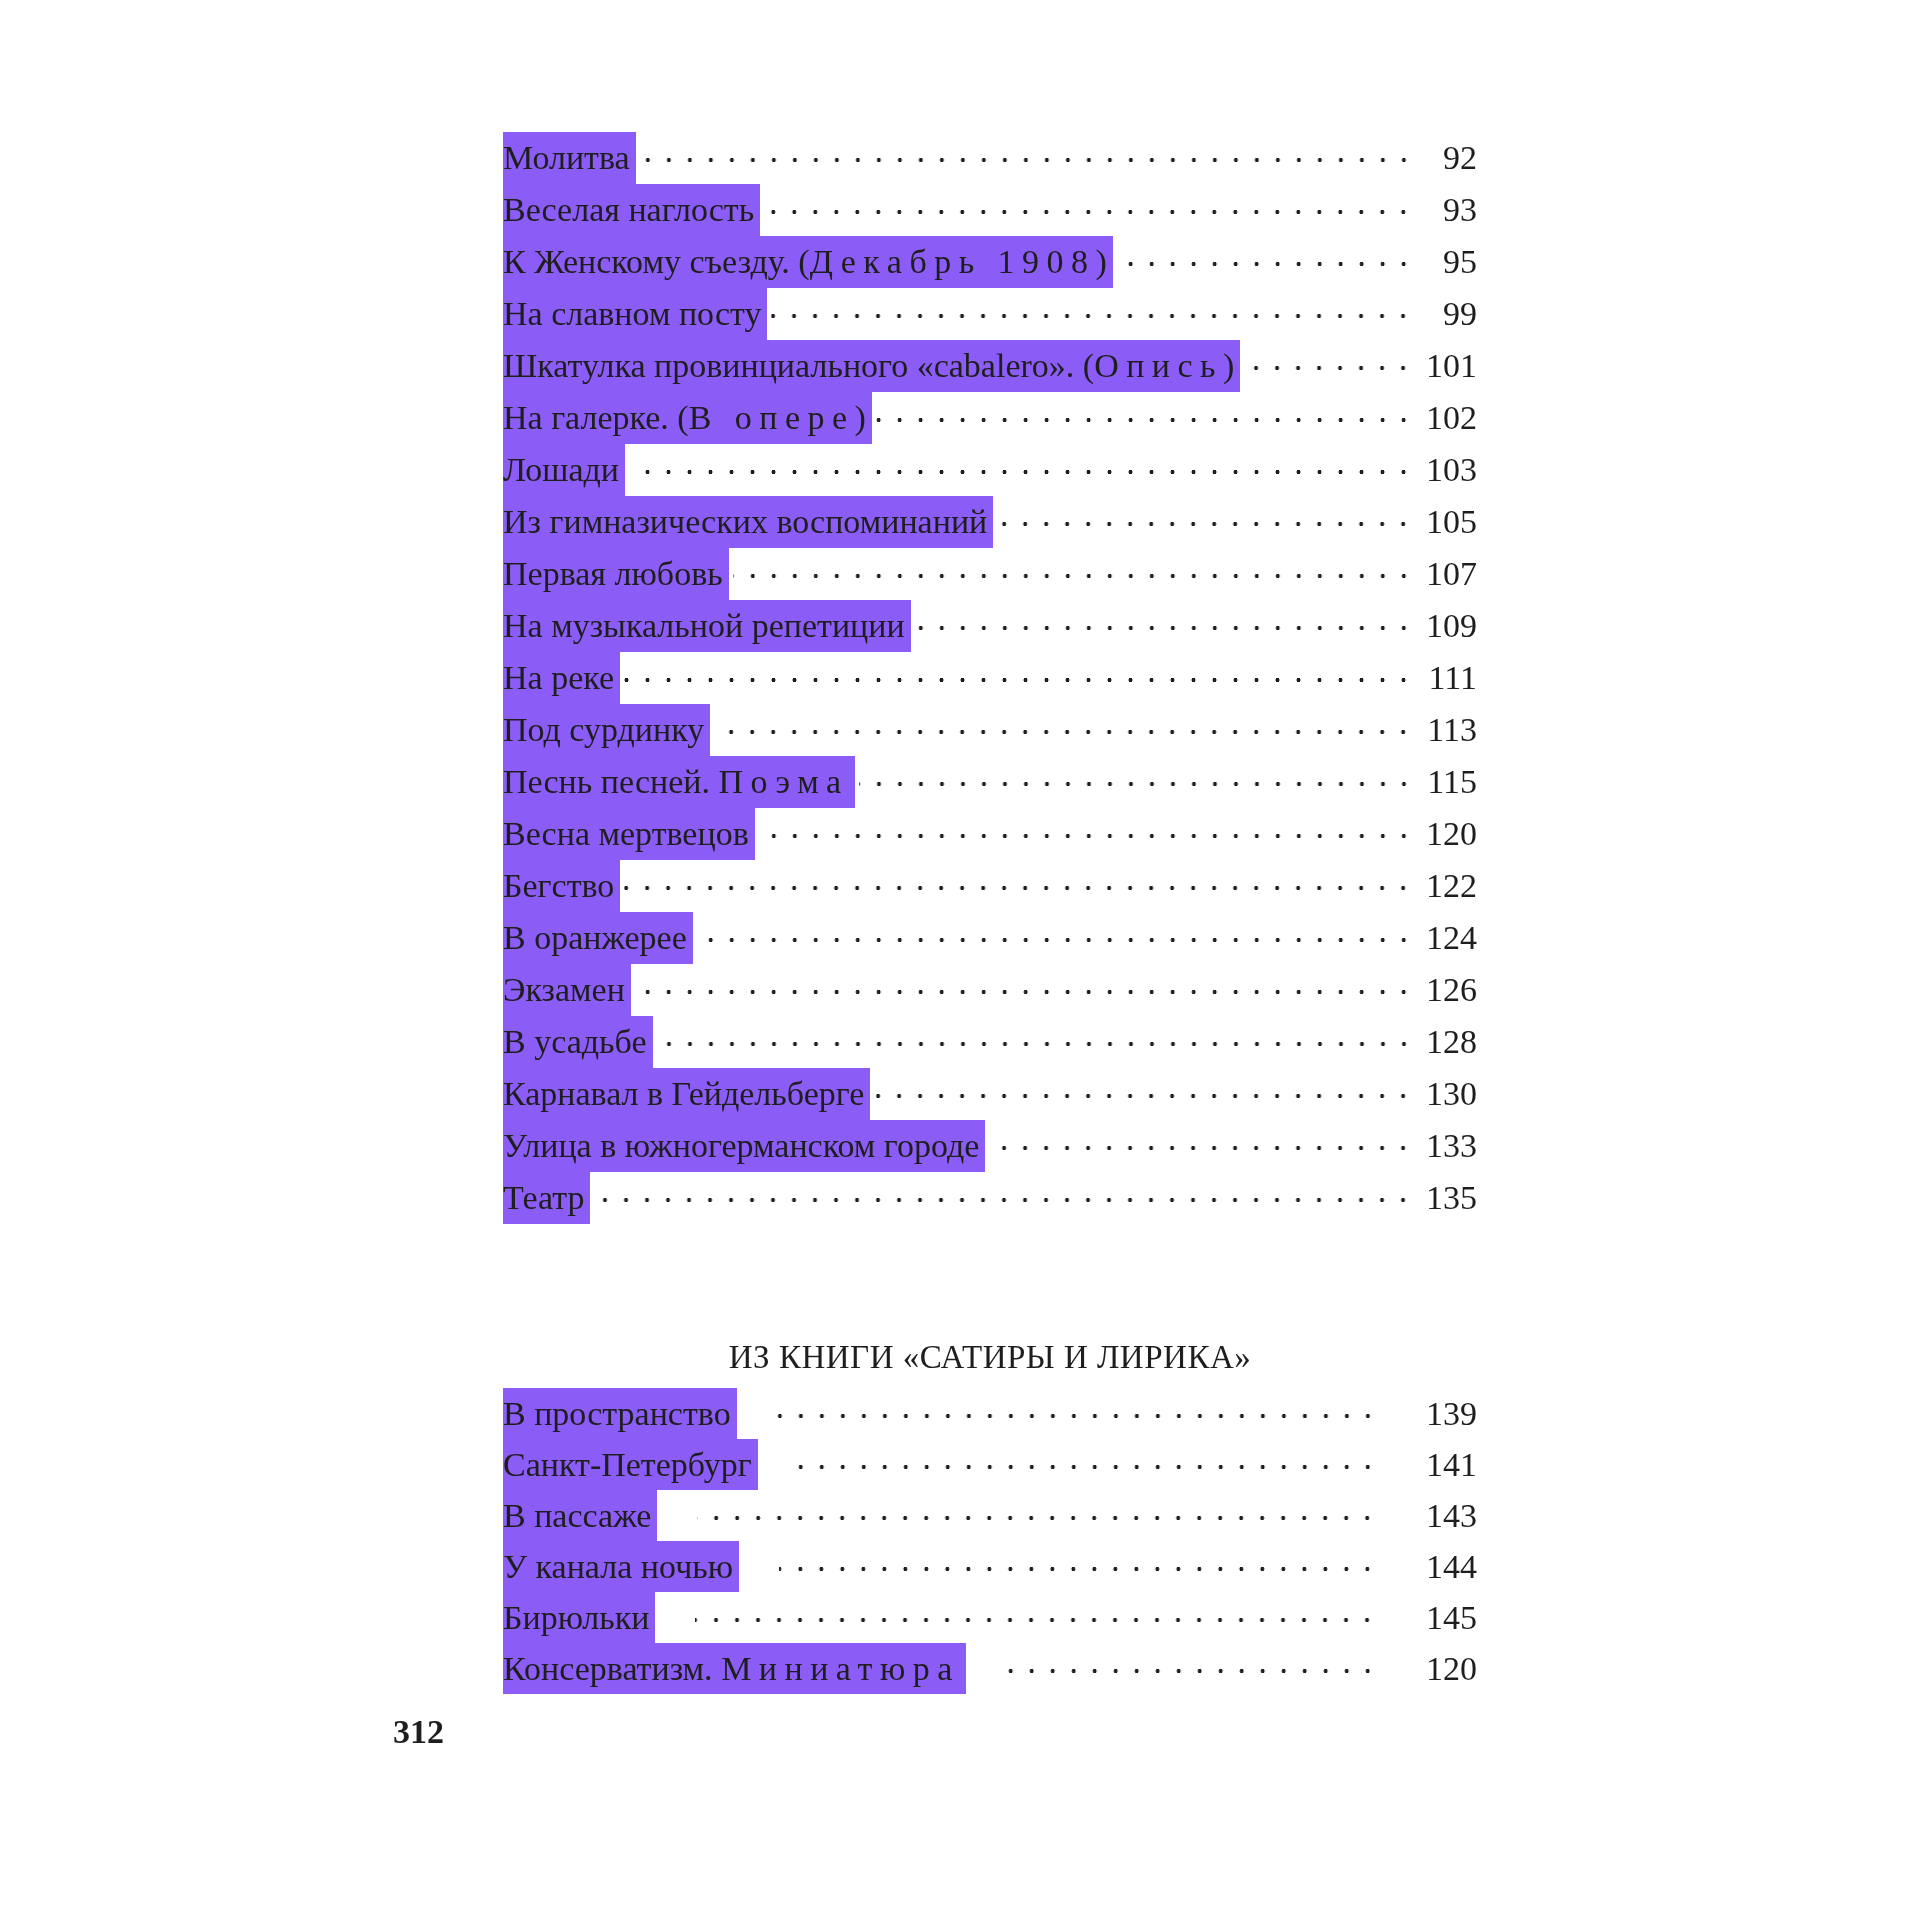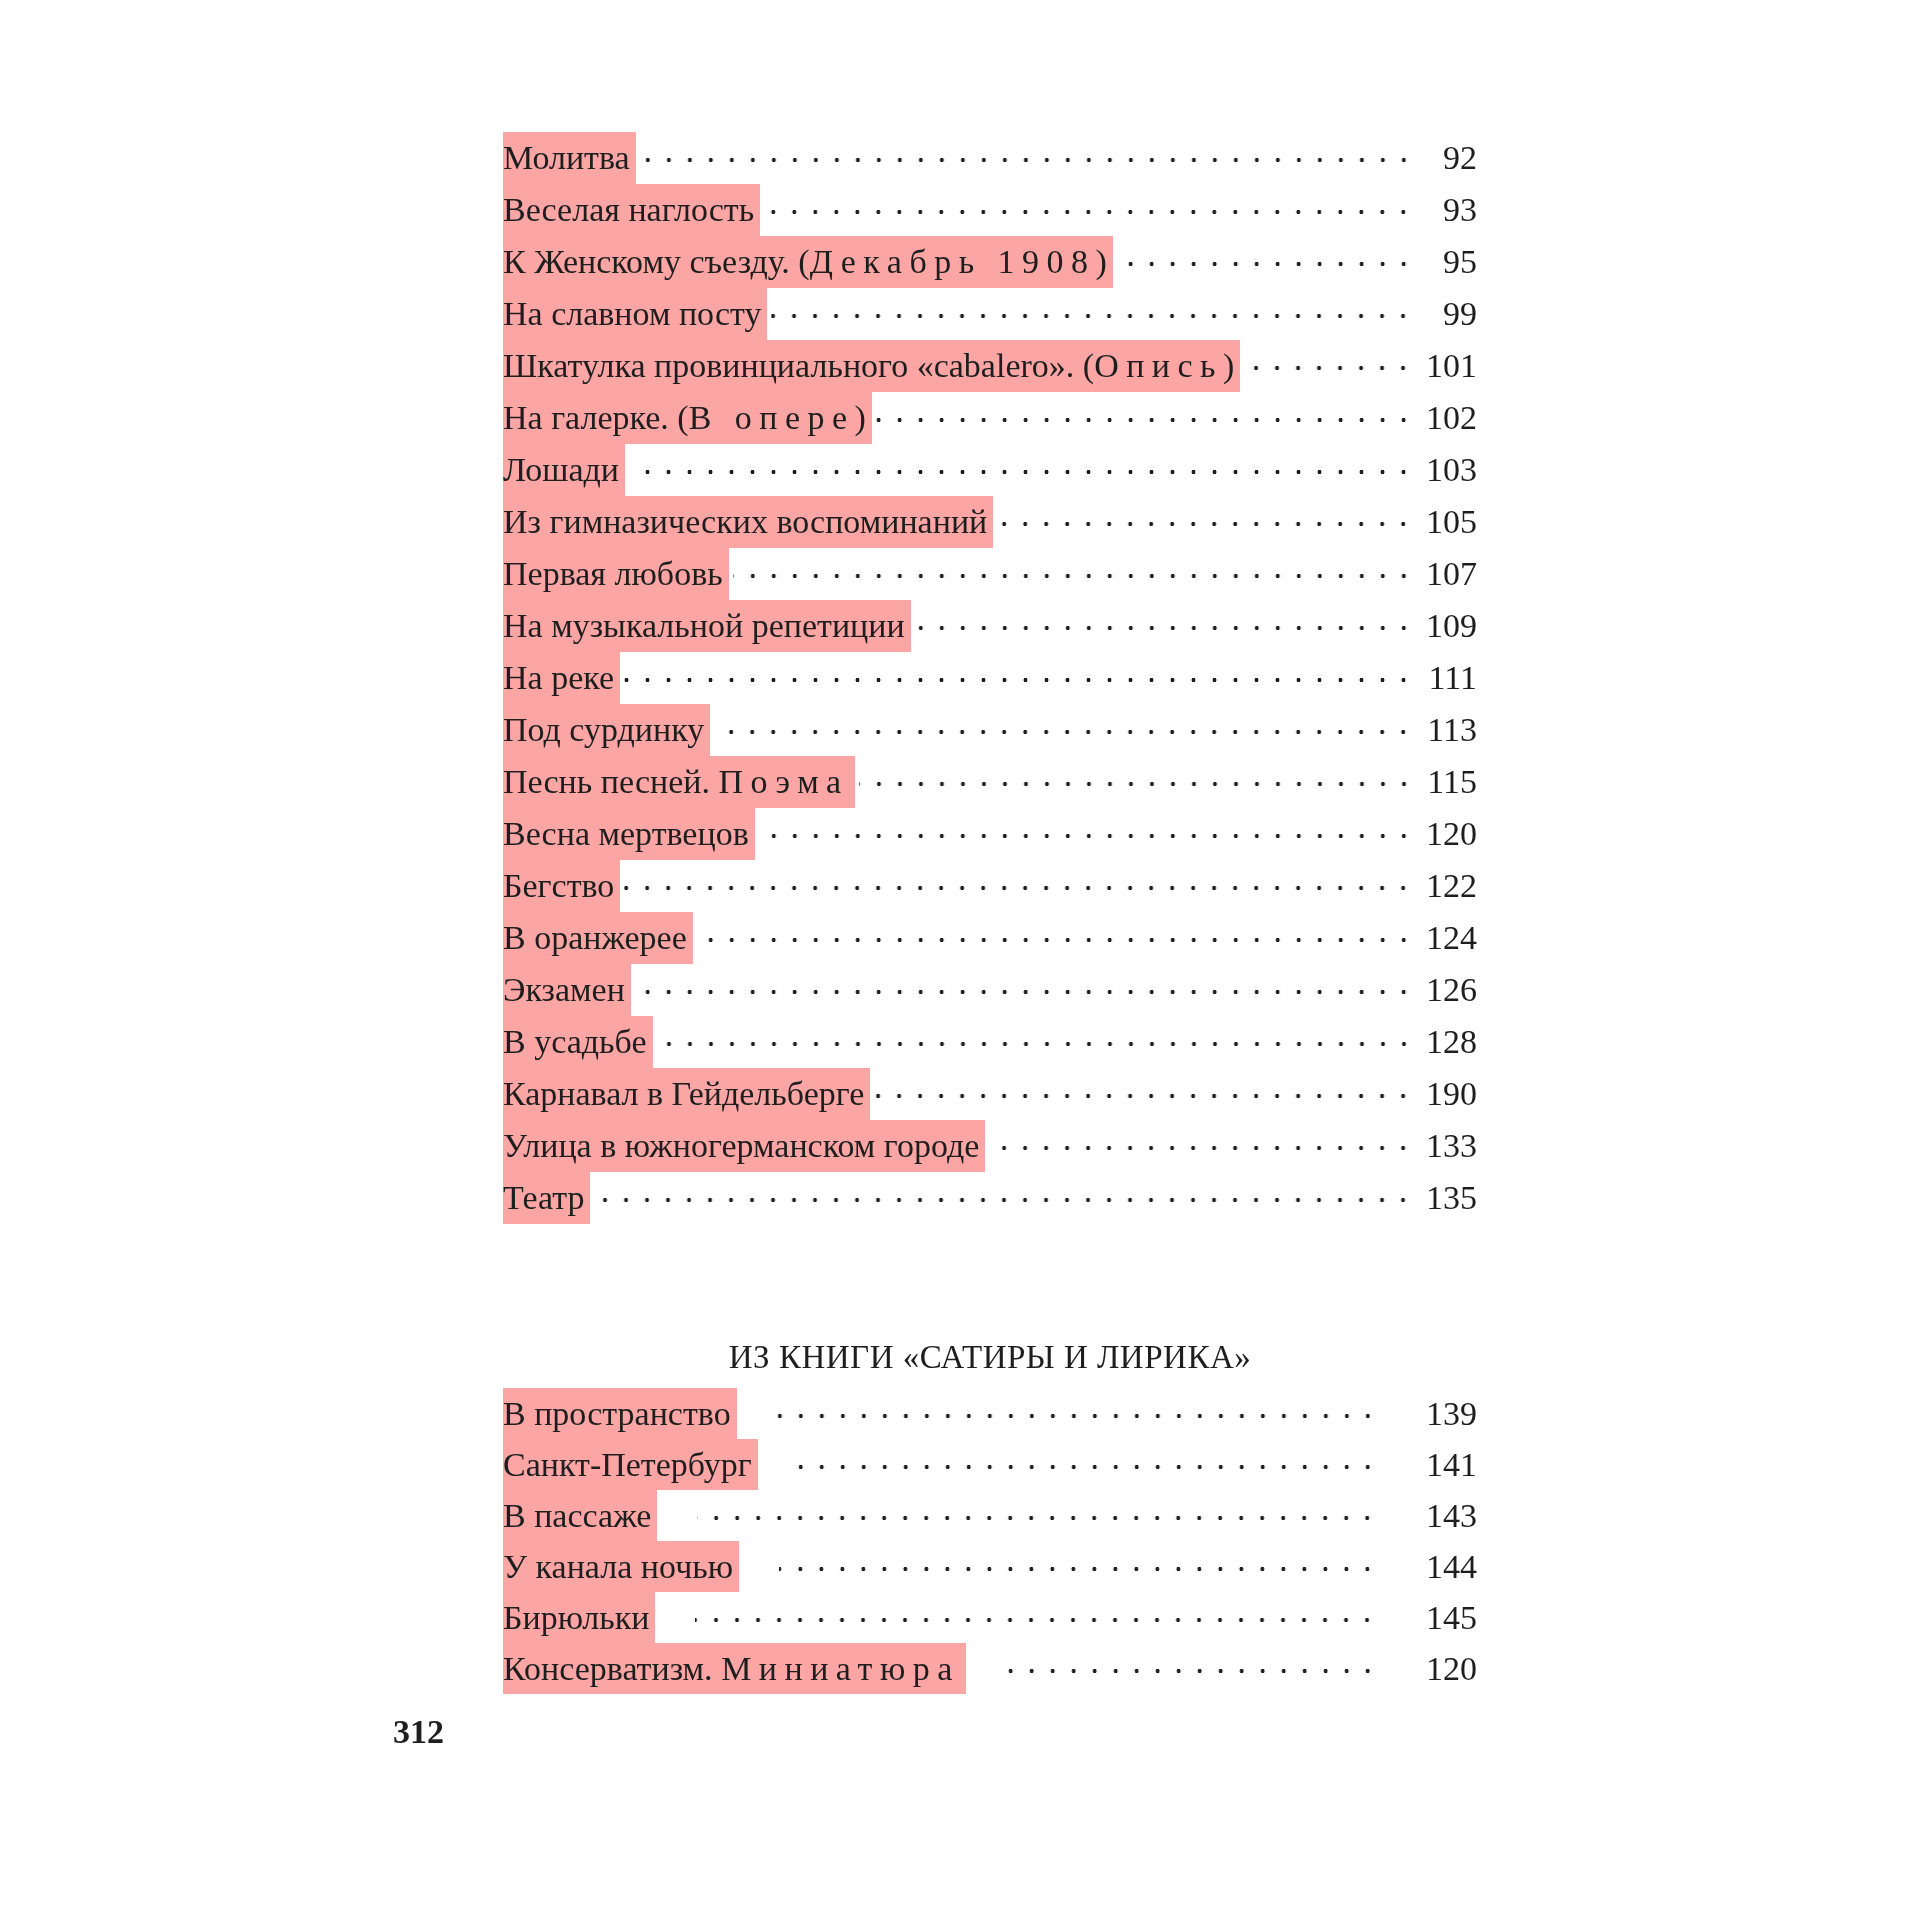--- a/index.html
+++ b/index.html
@@ -33,21 +33,21 @@
     align-items: baseline;
     font-size: 34px;
     white-space: nowrap;
     overflow: hidden;
   }
   #section-1 .toc-row { height: 52px; line-height: 52px; }
   #section-2 .toc-row { height: 51px; line-height: 51px; gap: 36px; }
   .toc-title {
     flex: 0 0 auto;
     padding-right: 6px;
-    background: #fca5a5;
+    background: #8b5cf6;
   }
   .toc-title .spaced {
     letter-spacing: 0.22em;
   }
   .toc-leader {
     flex: 1 1 auto;
     overflow: hidden;
     position: relative;
     height: 1em;
     align-self: baseline;
@@ -181,21 +181,21 @@
         <span class="toc-page">126</span>
       </div>
       <div class="toc-row">
         <span class="toc-title"><span>В усадьбе</span></span>
         <span class="toc-leader"></span>
         <span class="toc-page">128</span>
       </div>
       <div class="toc-row">
         <span class="toc-title"><span>Карнавал в Гейдельберге</span></span>
         <span class="toc-leader"></span>
-        <span class="toc-page">190</span>
+        <span class="toc-page">130</span>
       </div>
       <div class="toc-row">
         <span class="toc-title"><span>Улица в южногерманском городе</span></span>
         <span class="toc-leader"></span>
         <span class="toc-page">133</span>
       </div>
       <div class="toc-row">
         <span class="toc-title"><span>Театр</span></span>
         <span class="toc-leader"></span>
         <span class="toc-page">135</span>

